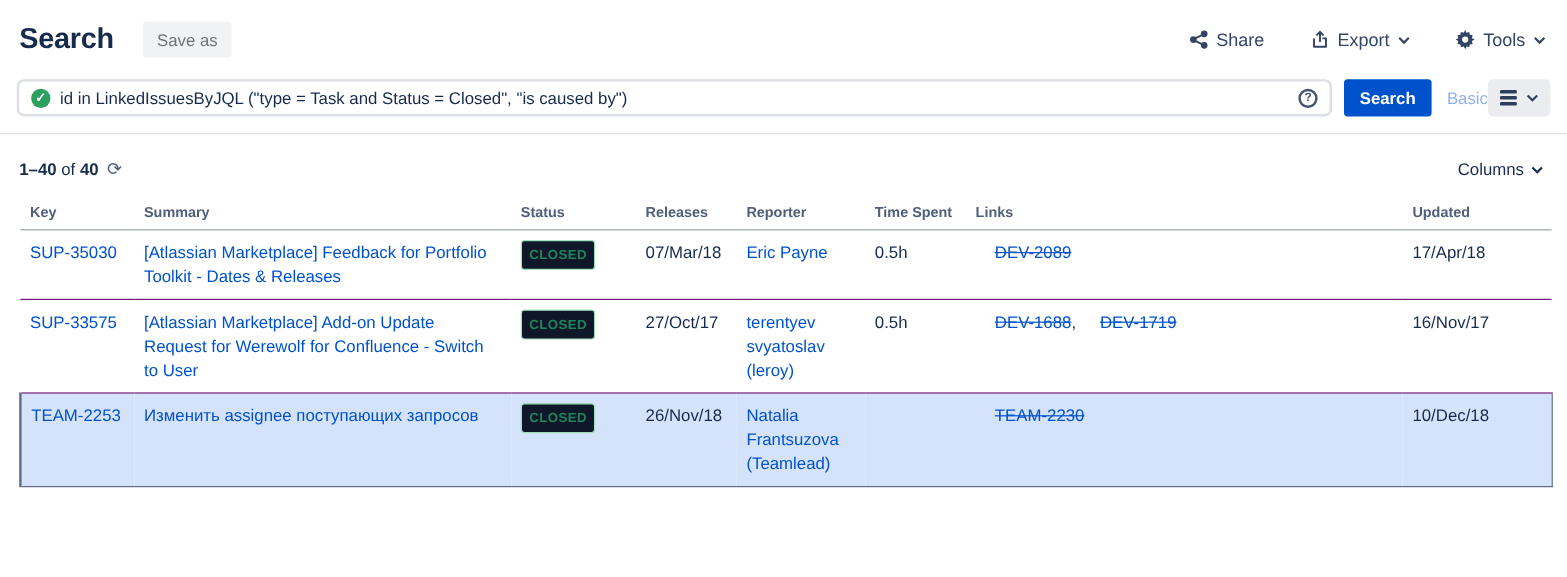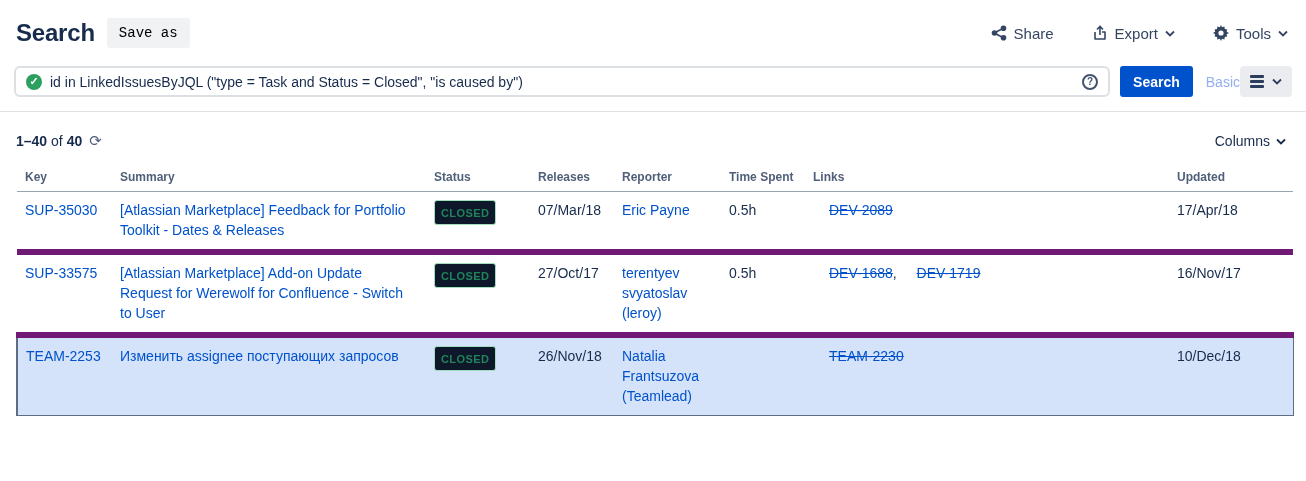--- a/index.html
+++ b/index.html
@@ -2,22 +2,22 @@
 <html><head>
 <meta charset="utf-8">
 <style>
   * { box-sizing: border-box; margin: 0; padding: 0; }
   html,body { width: 1306px; height: 481px; background:#fff;
     font-family: "Liberation Sans", sans-serif; color:#172B4D; overflow:hidden; }
 
   
   .top-bar { display:flex; align-items:center; padding:18px 16px 10px 16px; }
   .page-title { font-size:24px; font-weight:700; color:#172B4D; letter-spacing:-0.2px; }
-  .btn-subtle { margin-left:12px; background:#F1F2F4; border:none; border-radius:3px;
-    padding:7px 12px; font-size:14px; color:#000000; font-family:Liberation Mono, monospace; cursor:pointer; }
+  .btn-subtle { margin-left:24px; background:#F1F2F4; border:none; border-radius:3px;
+    padding:7px 12px; font-size:14px; color:#737373; font-family:Liberation Sans, sans-serif; cursor:pointer; }
   .top-actions { margin-left:auto; display:flex; align-items:center; gap:38px; padding-right:2px; }
   .action-link { display:flex; align-items:center; gap:7px; font-size:15px; color:#344563; cursor:pointer; }
   .action-link svg { display:block; }
   .chev { width:10px; height:7px; }
 
   
   .search-row { display:flex; align-items:center; padding:8px 14px 14px 14px; }
   .query-box { flex:1; display:flex; align-items:center; height:31px; border:2px solid #DCDFE4;
     border-radius:6px; padding:0 10px; background:#fff; }
   .check-icon { width:16px; height:16px; border-radius:50%; background:#2BA05F; color:#fff;
@@ -46,21 +46,21 @@
   .columns-dd { margin-left:auto; display:flex; align-items:center; gap:6px; font-size:14px;
     color:#172B4D; cursor:pointer; padding-right:4px; }
 
   
   table { border-collapse:collapse; table-layout:fixed; width:1276px; margin:0 14px 0 16px; }
   col.c1{width:95px} col.c2{width:314px} col.c3{width:104px} col.c4{width:84px}
   col.c5{width:107px} col.c6{width:84px} col.c7{width:364px} col.c8{width:124px}
   th { text-align:left; font-size:12px; font-weight:700; color:#505F79; padding:6px 8px 7px 8px;
     border-bottom:1px solid #99A3B2; white-space:nowrap; }
   td { vertical-align:top; font-size:14px; line-height:20px; padding:8px 8px 9px 8px;
-    border-bottom:6px solid #701a75; }
+    border-bottom:1px solid #701a75; }
   tr.selected td { background:#D5E3FA; border-top:1px solid #5E6C84; border-bottom:1px solid #5E6C84; }
   tr.selected td:first-child { border-left:2px solid #5E6C84; }
   tr.selected td:last-child { border-right:1px solid #5E6C84; }
   a.cell-link { color:#0052CC; text-decoration:none; cursor:pointer; }
   a.link-strike { color:#0052CC; text-decoration:line-through; cursor:pointer;margin-left:16px; }
   .badge { display:inline-block; font-size:11px; font-weight:700; letter-spacing:0.4px;
     padding:2px 6px 1px 6px; border-radius:3px; background:#0f172a; white-space:nowrap; }
   .badge-success { color:#1F845A; border:1px solid #9FDFBC; }
   .badge-inprogress { color:#7F5F01; border:1px solid #E8CE7A; }
   .plain { color:#172B4D; }

